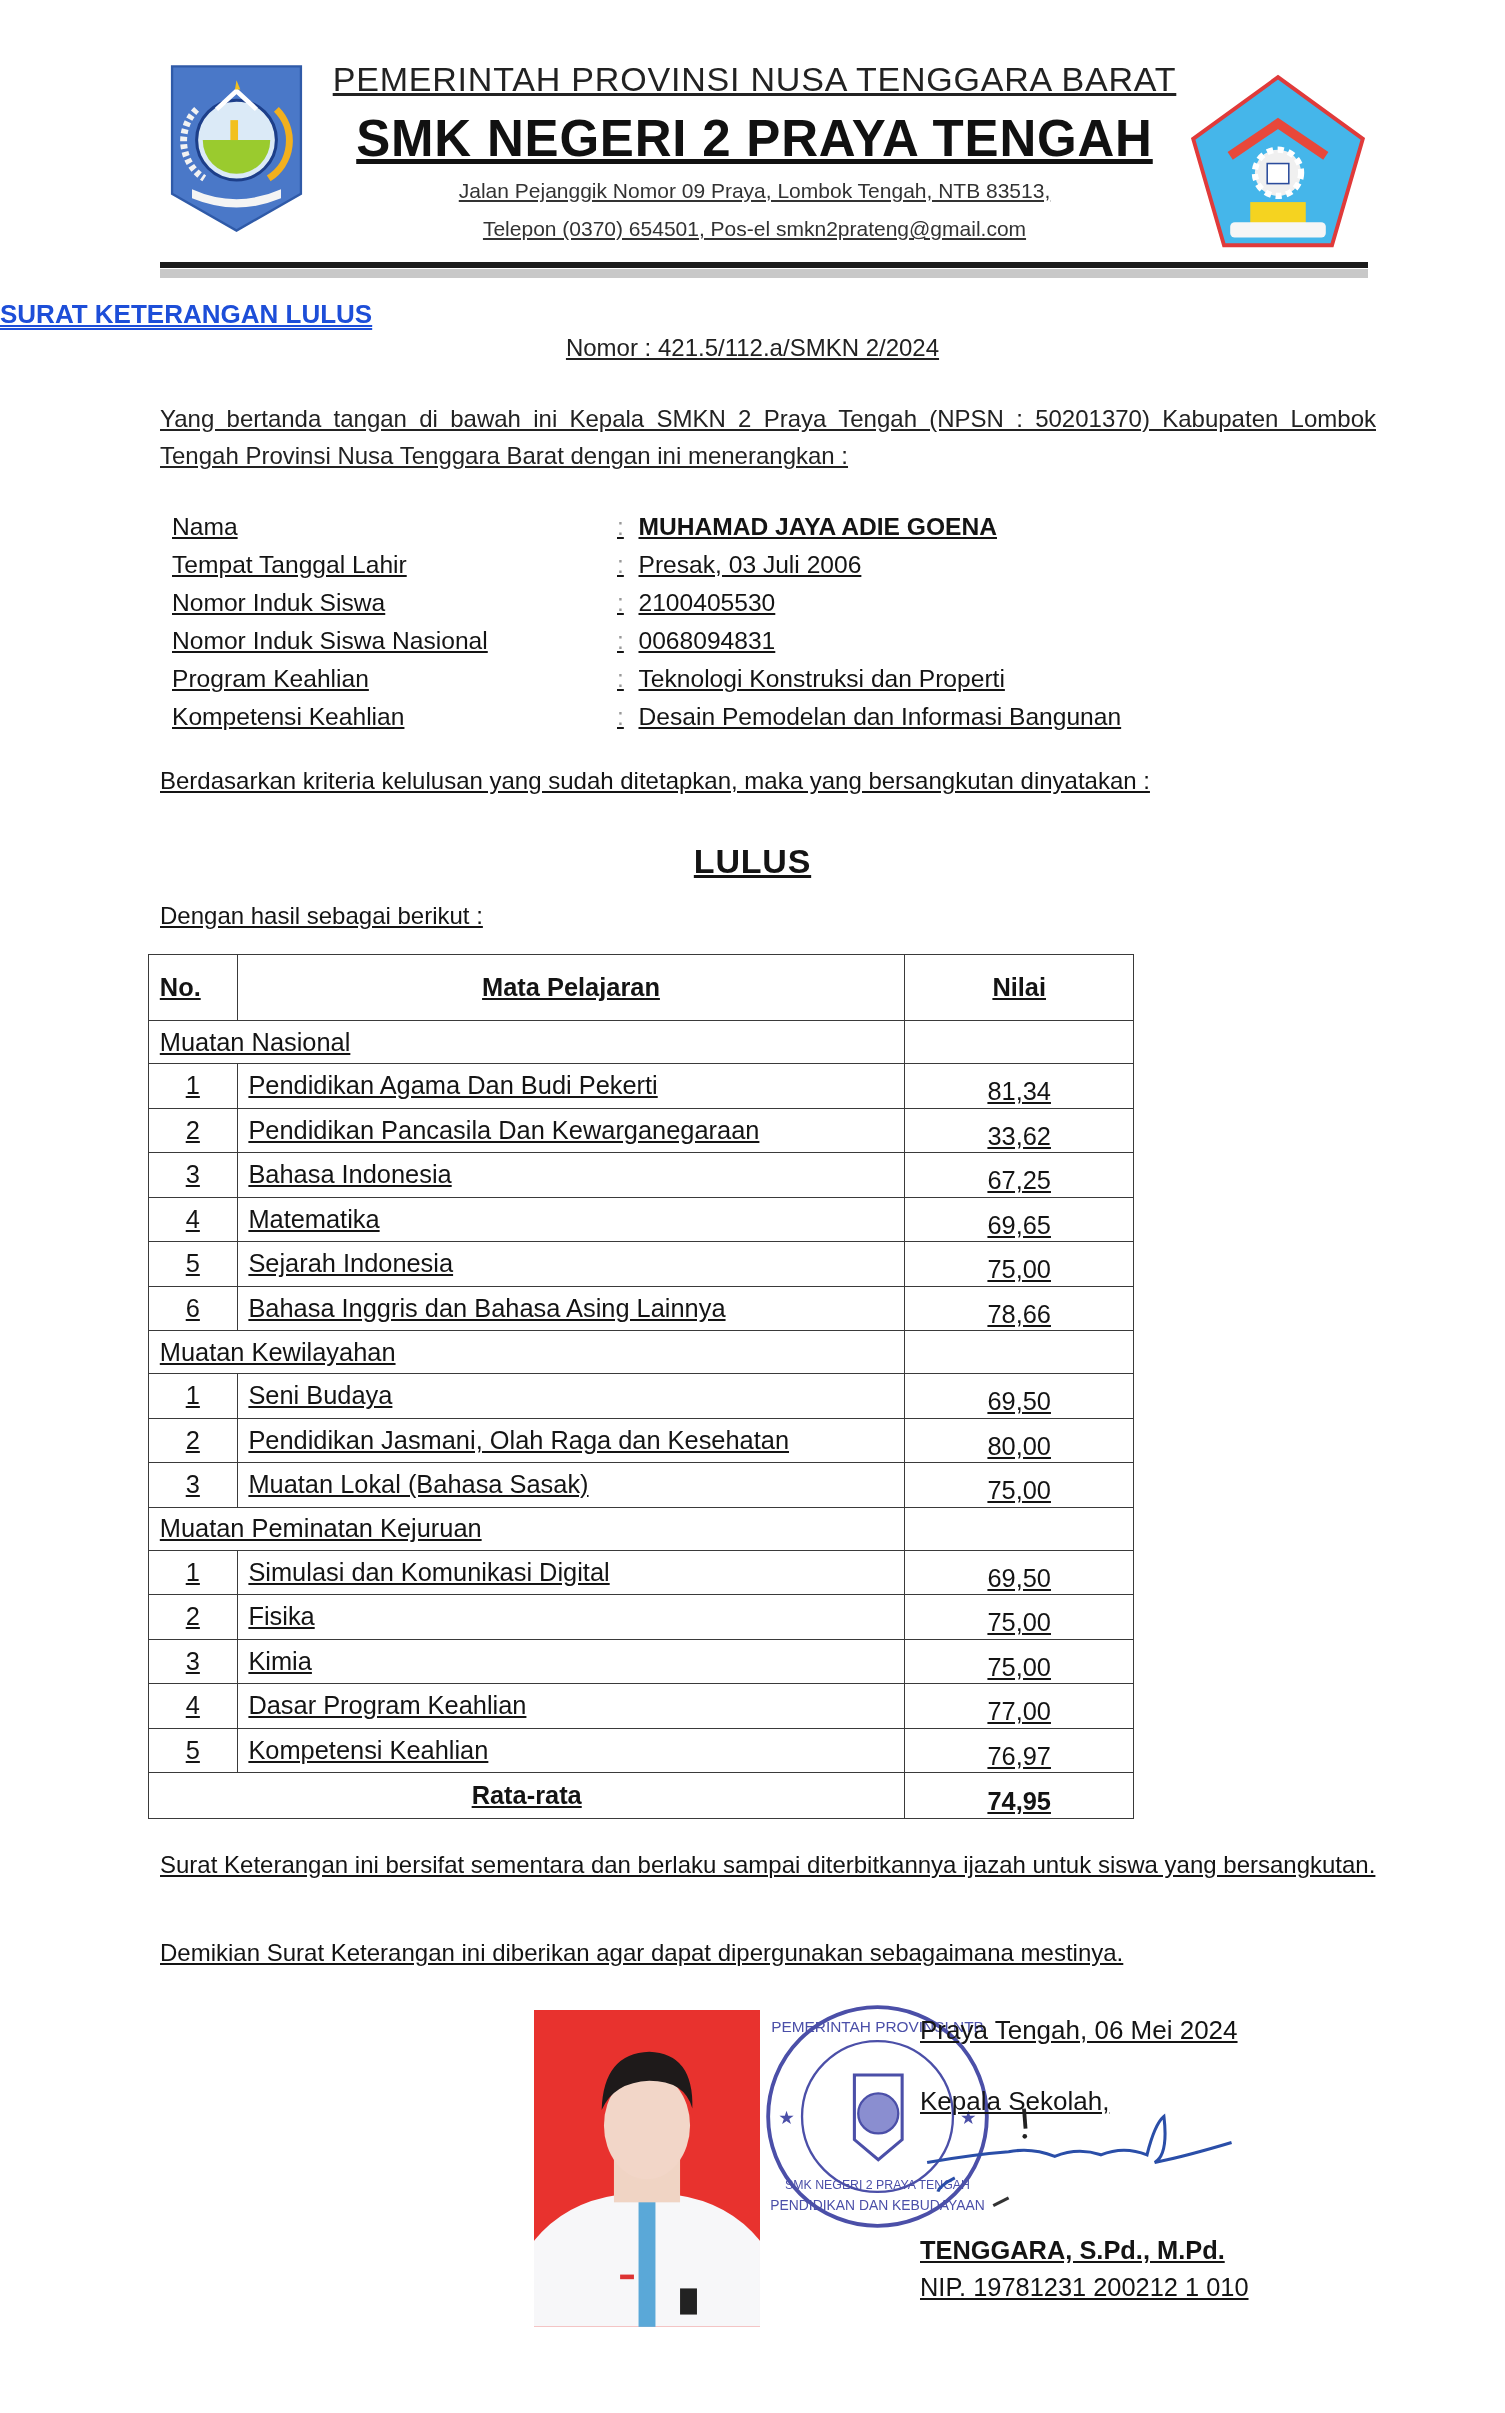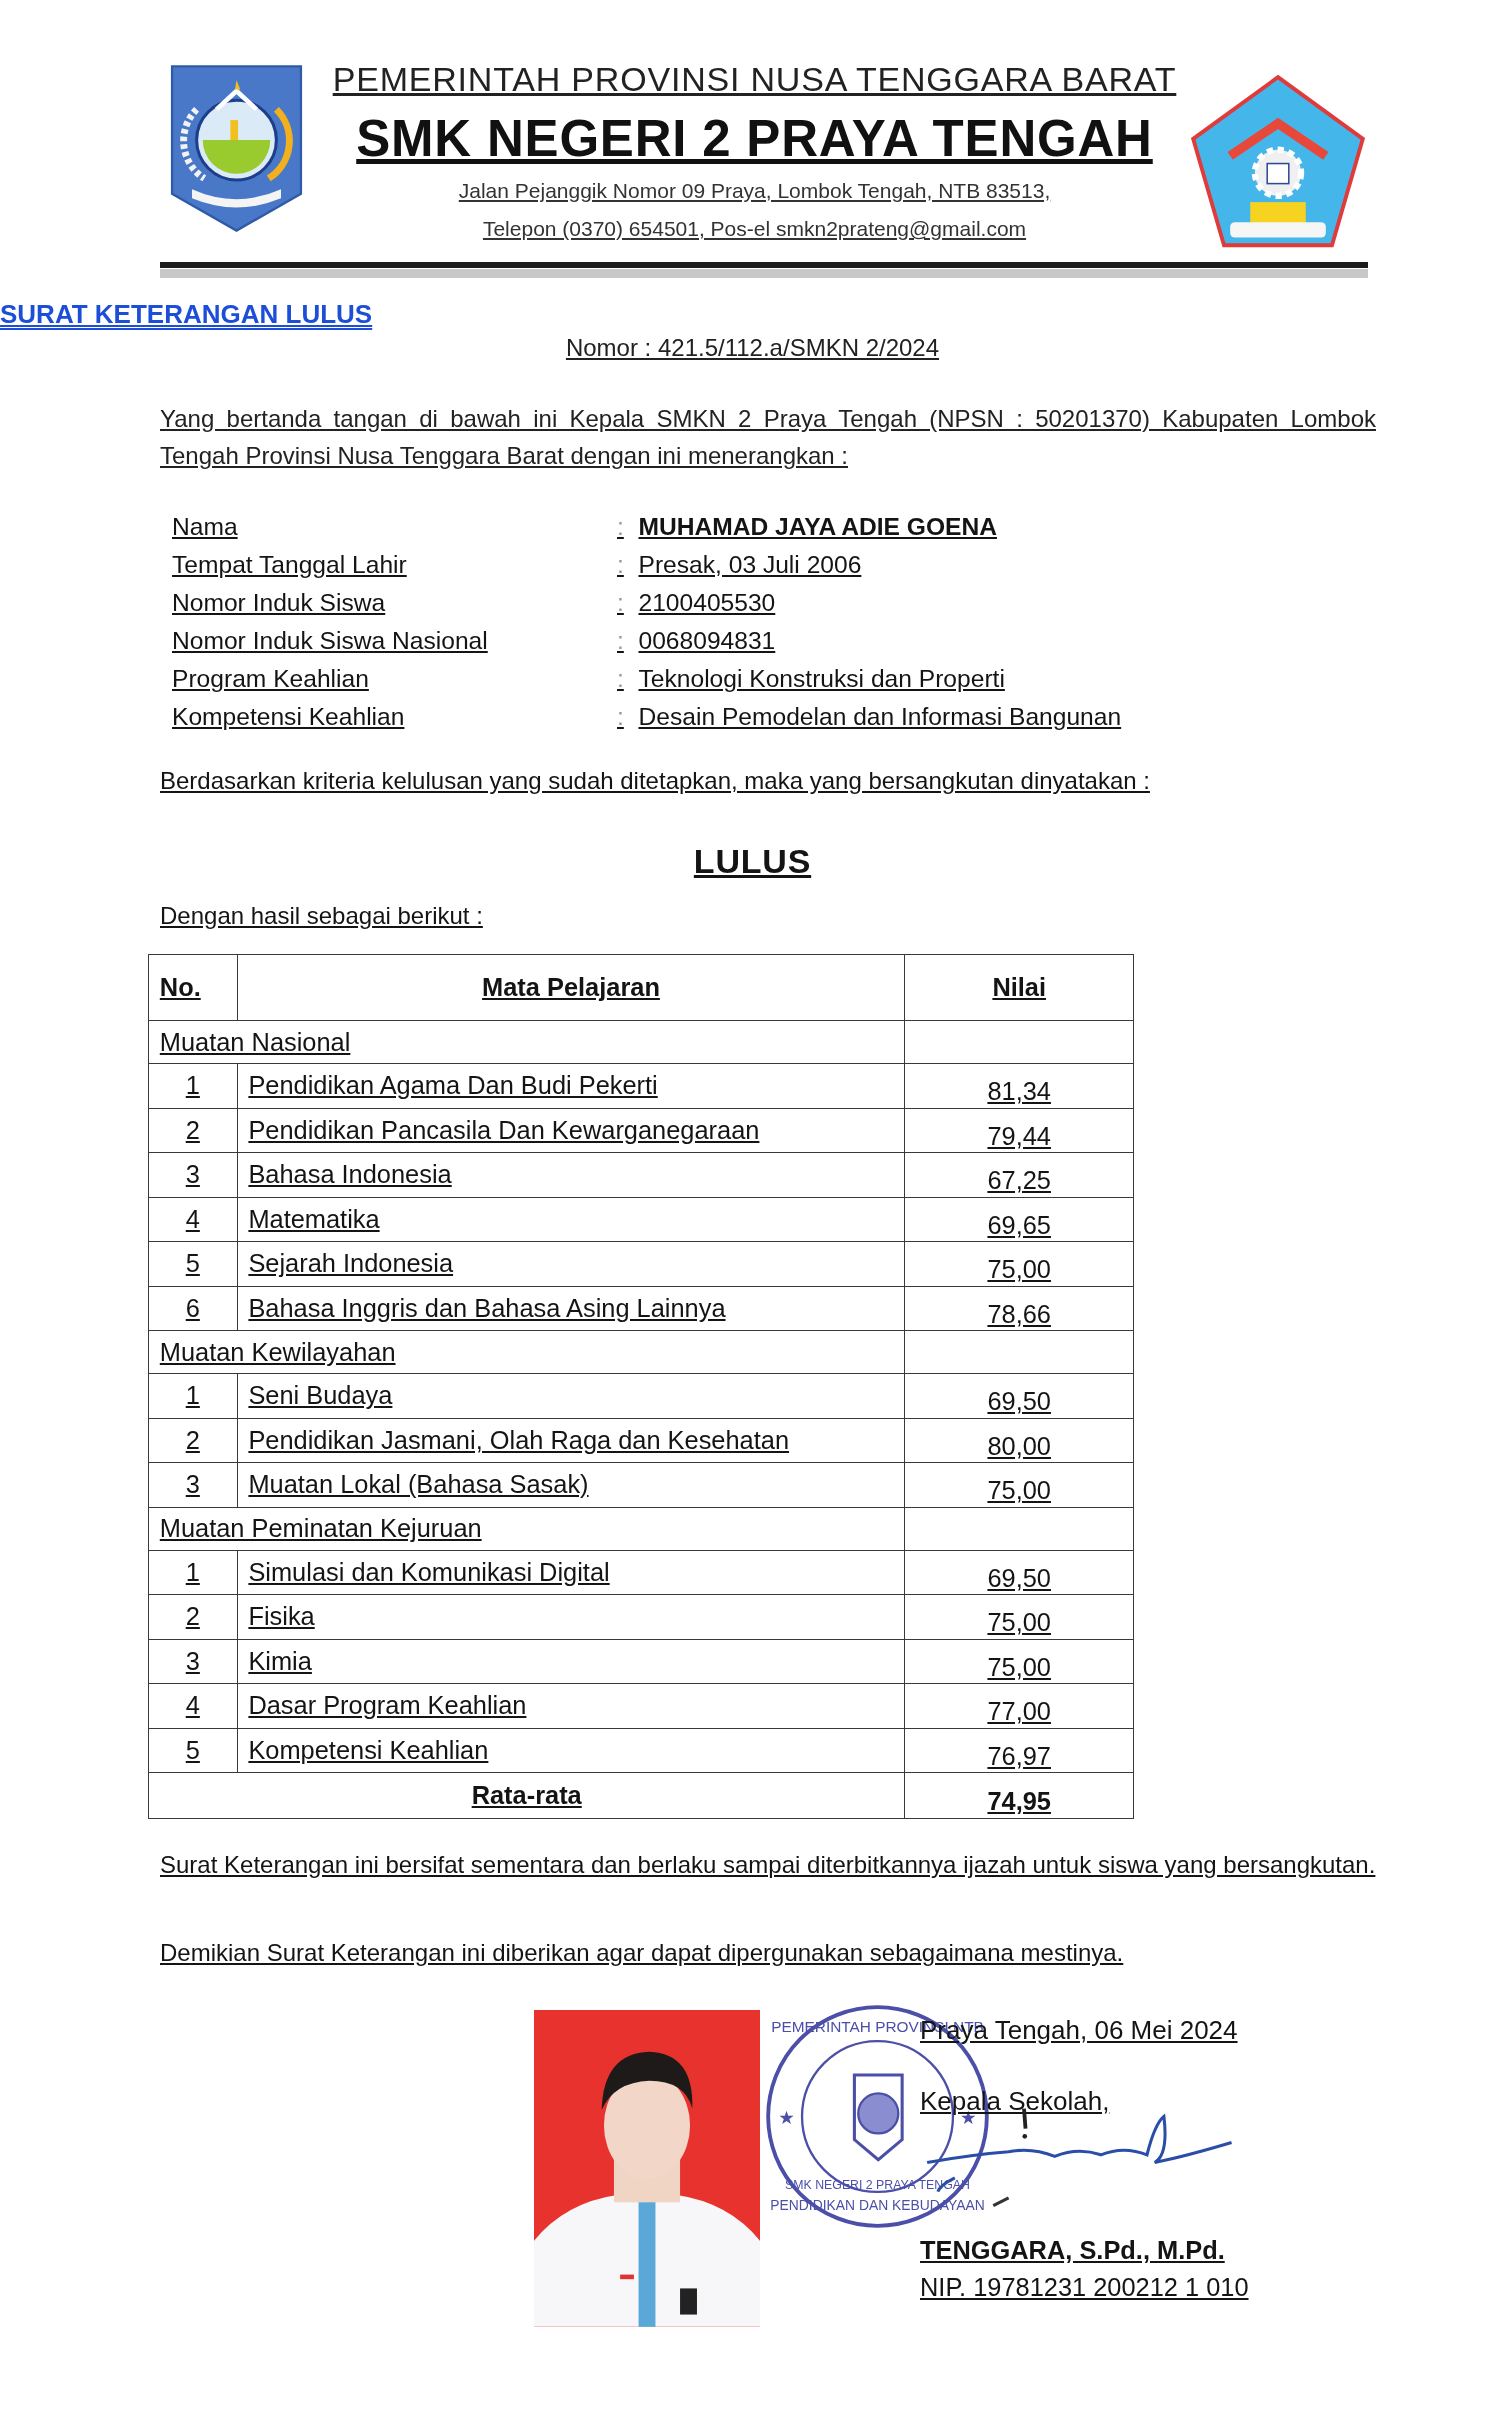--- a/index.html
+++ b/index.html
@@ -144,21 +144,21 @@
         <td></td>
   </tr>
   <tr class="item">
         <td class="num">1</td>
         <td>Pendidikan Agama Dan Budi Pekerti</td>
         <td class="val">81,34</td>
       </tr>
   <tr class="item">
         <td class="num">2</td>
         <td>Pendidikan Pancasila Dan Kewarganegaraan</td>
-        <td class="val">79,44</td>
+        <td class="val">33,62</td>
       </tr>
   <tr class="item">
         <td class="num">3</td>
         <td>Bahasa Indonesia</td>
         <td class="val">67,25</td>
       </tr>
   <tr class="item">
         <td class="num">4</td>
         <td>Matematika</td>
         <td class="val">69,65</td>

